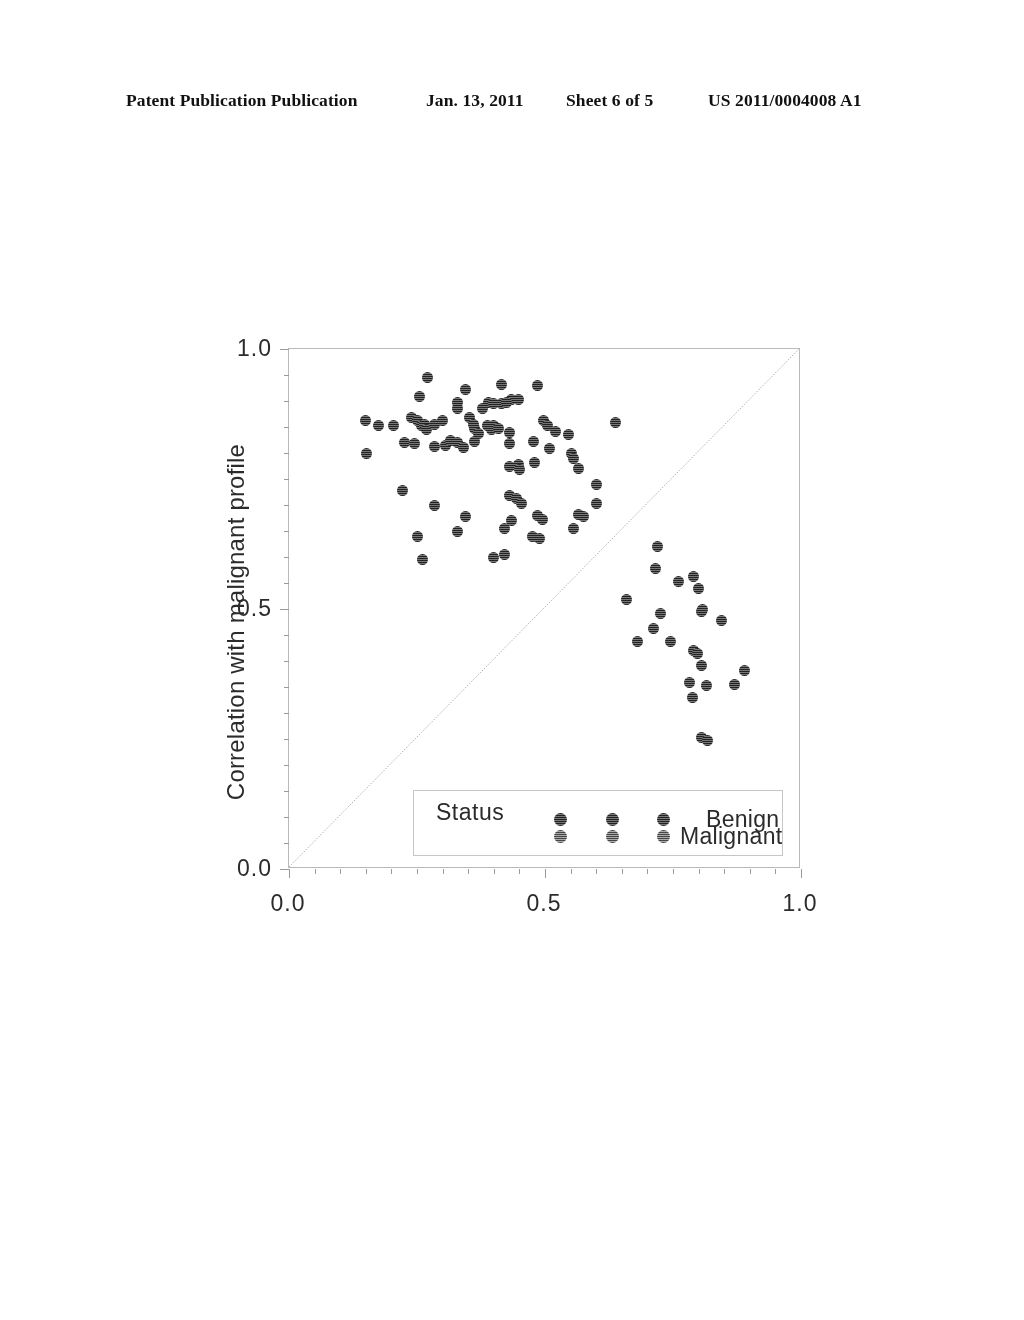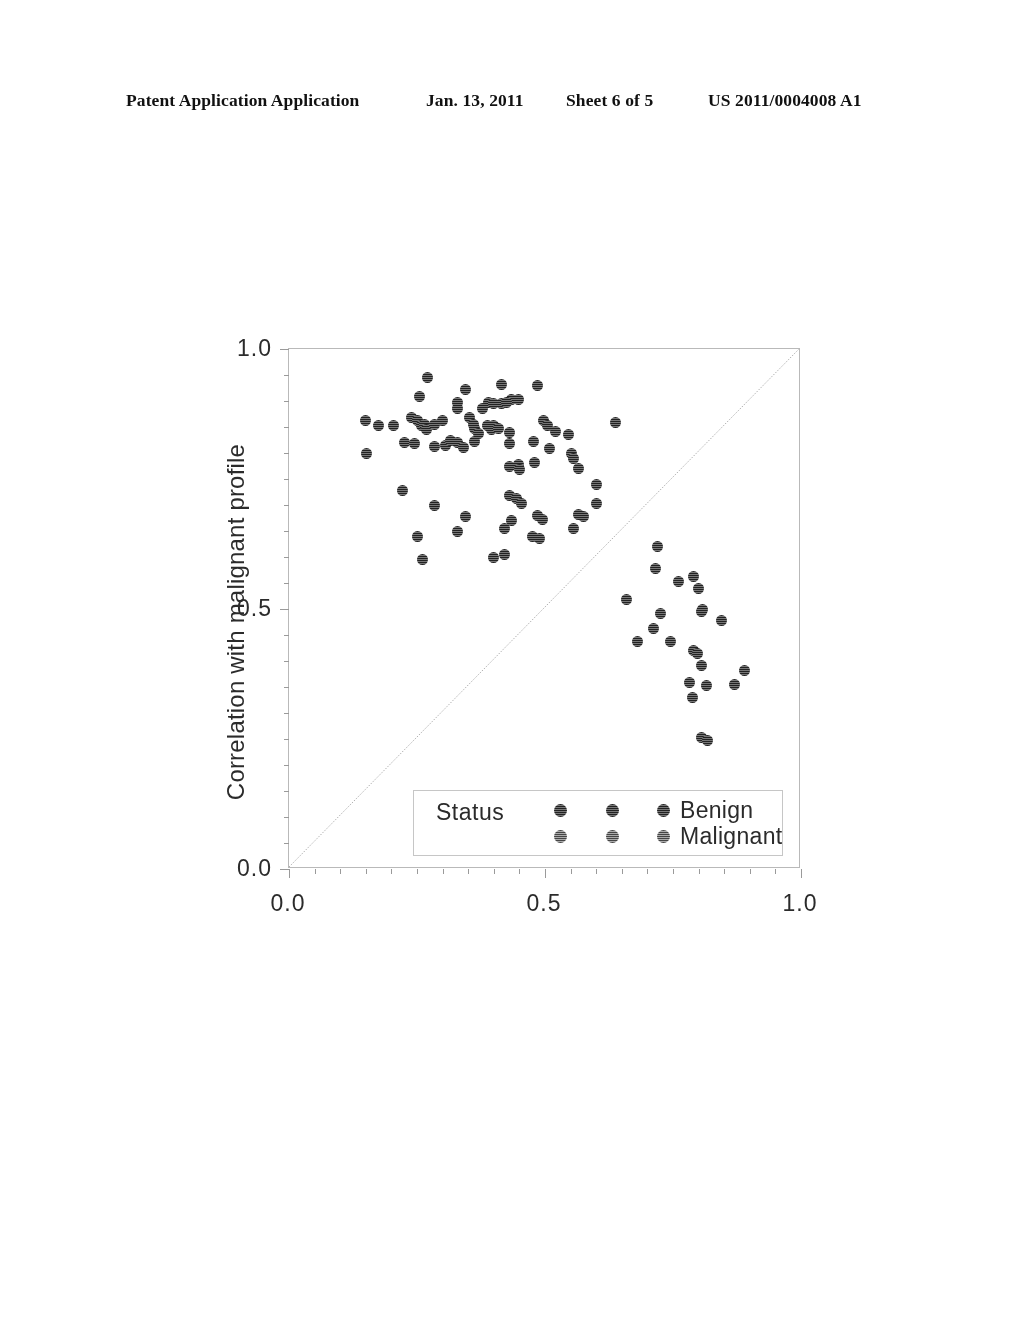--- a/index.html
+++ b/index.html
@@ -170,21 +170,21 @@
     color: #2b2b2b;
     letter-spacing: 0.5px;
   }
   .legend-row {
     position: absolute;
     left: 140px;
     height: 26px;
     display: flex;
     align-items: center;
   }
-  .legend-row.r0 { top: 6px; }
+  .legend-row.r0 { top: 15px; gap: 26px; }
   .legend-row.r1 { top: 32px; }
   .legend-swatches {
     width: 126px;
     display: flex;
     align-items: center;
     justify-content: space-between;
     padding-right: 10px;
     box-sizing: border-box;
   }
   .legend-dot {
@@ -218,21 +218,21 @@
     font-weight: bold;
     font-size: 22px;
     letter-spacing: 0.6px;
     color: #1a1a1a;
   }
 </style>
 </head>
 <body>
 
 <div id="patent-header">
-  <span class="h-pub">Patent Application Application</span>
+  <span class="h-pub">Patent Publication Publication</span>
   <span class="h-date">Jan. 13, 2011</span>
   <span class="h-sheet">Sheet 6 of 5</span>
   <span class="h-num">US 2011/0004008 A1</span>
 </div>
 
 <div id="figure-block">
 
   <div id="ylabels">
       <div class="axis-label-y" style="top: 520px;">0.0</div>
       <div class="axis-label-y" style="top: 260px;">0.5</div>

